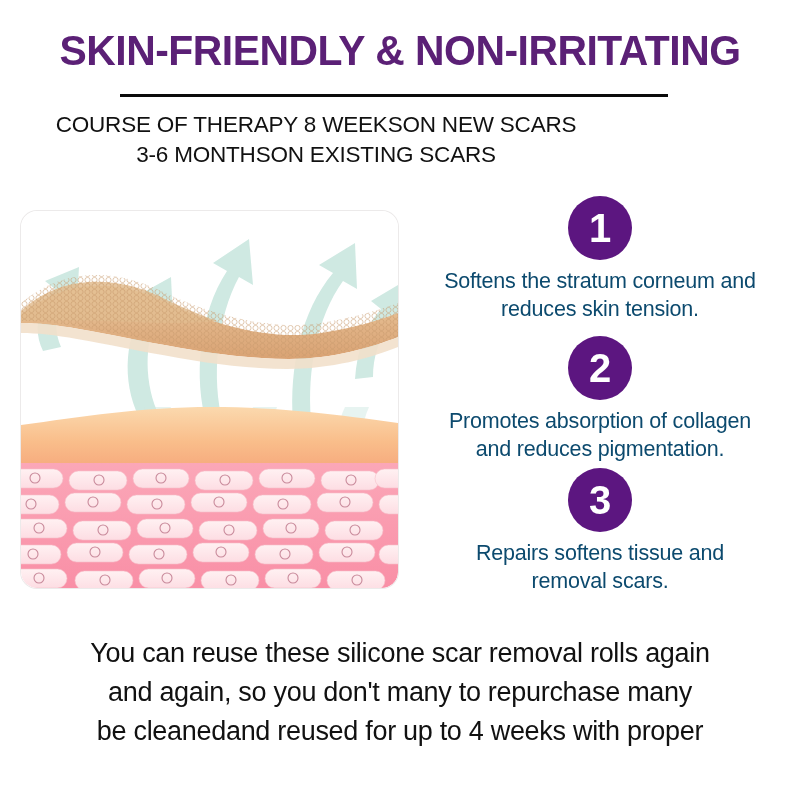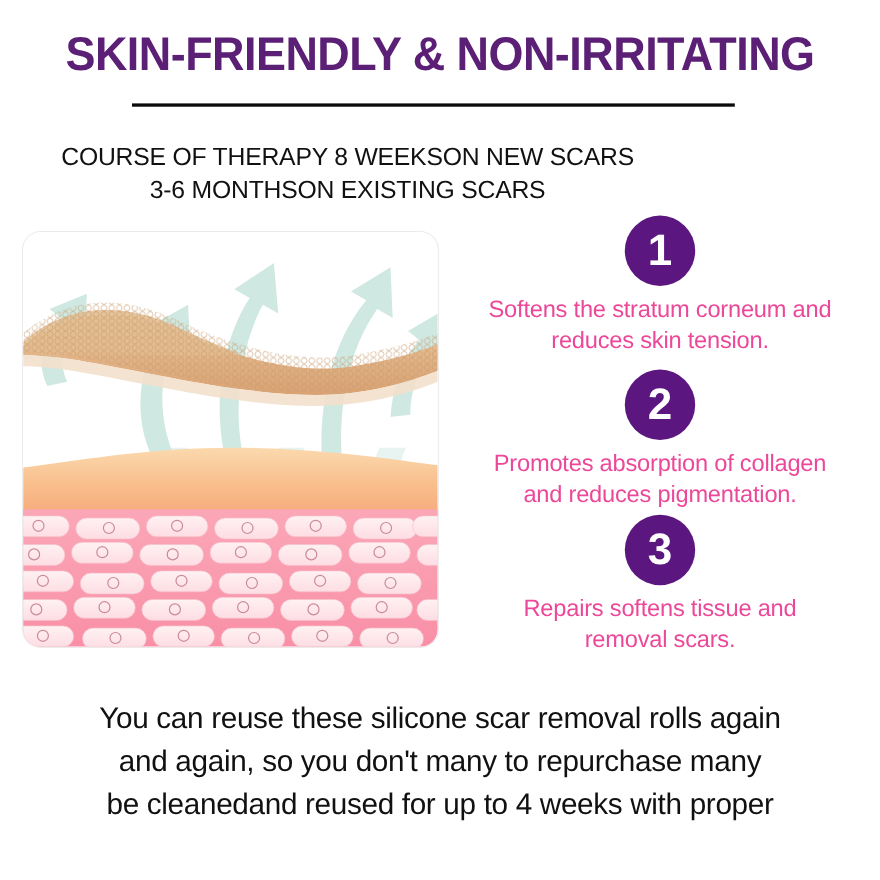--- a/index.html
+++ b/index.html
@@ -13,21 +13,21 @@
   .title{
     position:absolute;left:0;top:26px;width:800px;text-align:center;
     color:#5B2076;font-weight:bold;font-size:43px;letter-spacing:-0.5px;
     transform:scaleX(0.95);transform-origin:center top;white-space:nowrap;
   }
   .rule{
     position:absolute;left:120px;top:94px;width:548px;height:3px;background:#0a0a0a;
   }
   .subtitle{
     position:absolute;left:0;top:110px;width:632px;text-align:center;
-    color:#111;font-size:22.5px;line-height:30px;letter-spacing:-0.2px;margin-top:18px;
+    color:#111;font-size:22.5px;line-height:30px;letter-spacing:-0.2px;
   }
   .subtitle div{white-space:nowrap;}
 
   
   .panel{
     position:absolute;left:21px;top:211px;width:377px;height:377px;
     border-radius:16px;overflow:hidden;background:#ffffff;
     box-shadow:0 0 0 1px #eceaea;
   }
   .panel svg{display:block;width:377px;height:377px;}
@@ -35,21 +35,21 @@
   
   .steps{position:absolute;left:400px;top:196px;width:400px;height:400px;}
   .step{position:absolute;left:0;width:400px;text-align:center;}
   .s1{top:0;} .s2{top:140px;} .s3{top:272px;}
   .circle{
     width:64px;height:64px;border-radius:50%;background:#5C1680;
     margin:0 auto;color:#ffffff;font-size:40px;font-weight:bold;
     line-height:64px;text-align:center;
   }
   .step-text{
-    margin-top:7px;color:#ec4899;font-size:21.5px;line-height:28px;
+    margin-top:7px;color:#0c4a6e;font-size:21.5px;line-height:28px;
     letter-spacing:-0.2px;padding:0 6px;
   }
 
   
   .para{
     position:absolute;left:0;top:634px;width:800px;text-align:center;
     color:#111;font-size:27px;line-height:39px;letter-spacing:-0.3px;
   }
   .para div{white-space:nowrap;}
 </style>

